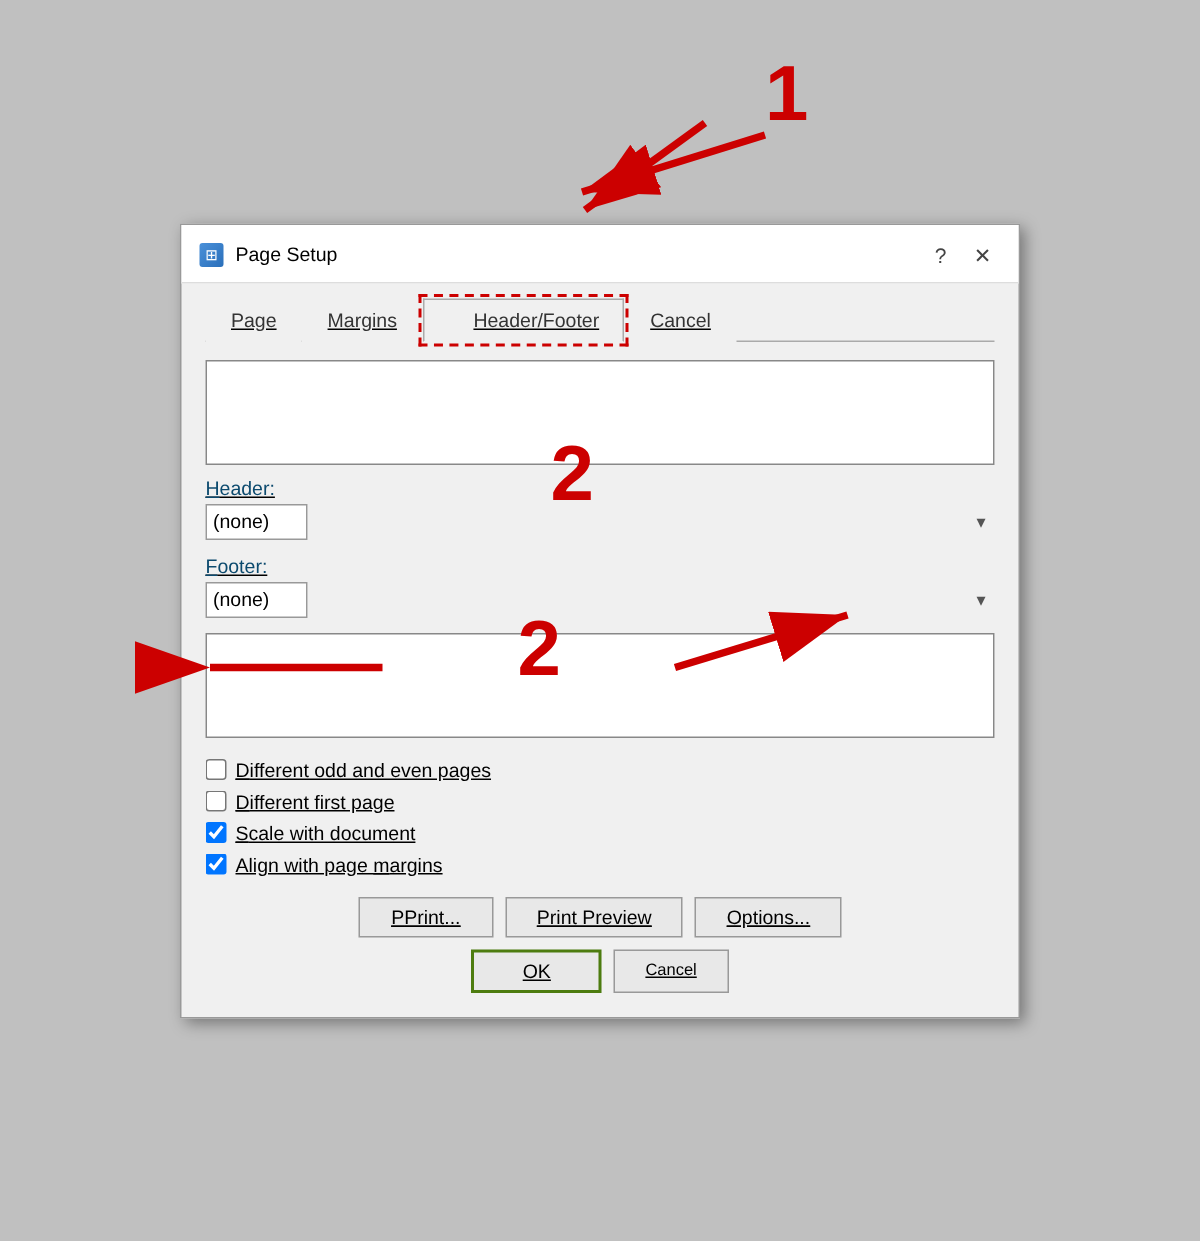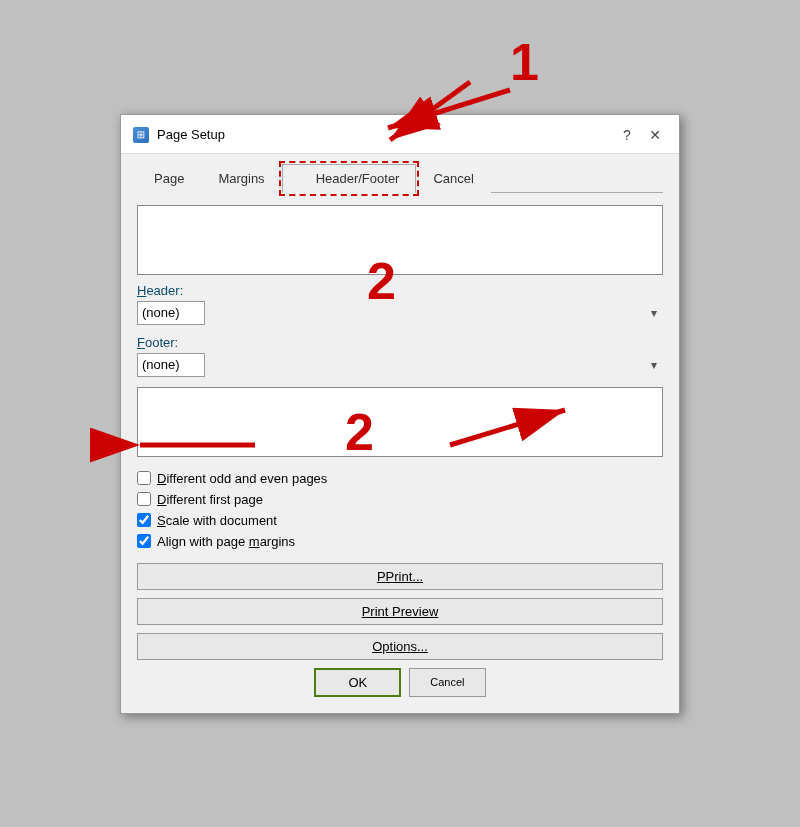--- a/index.html
+++ b/index.html
@@ -52,20 +52,21 @@
       border: none;
       cursor: pointer;
       font-size: 14px;
       color: #444;
       display: flex; align-items: center; justify-content: center;
       border-radius: 2px;
     }
 
     .dialog-content {
       padding: 10px 16px 16px 16px;
+      text-decoration: underline;
     }
 
     
     .tabs {
       display: flex;
       border-bottom: 1px solid #aaa;
       margin-bottom: 12px;
     }
     .tab {
       padding: 6px 16px;
@@ -175,21 +176,20 @@
     .checkbox-row label { cursor: pointer; }
     .checkbox-row label span { text-decoration: underline; }
 
     
     .bottom-buttons {
       display: flex;
       justify-content: center;
       gap: 8px;
       margin-top: 14px;
       margin-bottom: 8px;
-      flex-direction: column;
     }
     .action-btn {
       padding: 5px 20px;
       background: #e8e8e8;
       border: 1px solid #999;
       cursor: pointer;
       font-size: 13px;
       min-width: 90px;
     }
     .action-btn span { text-decoration: underline; }

